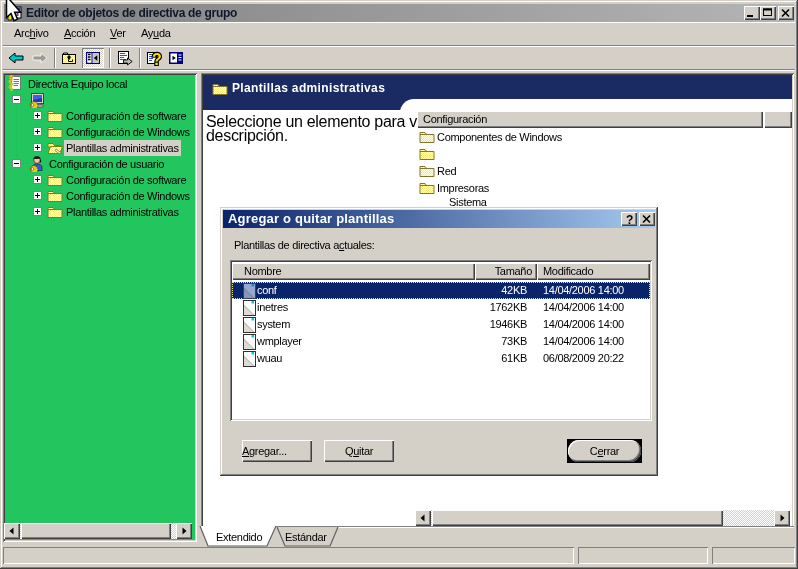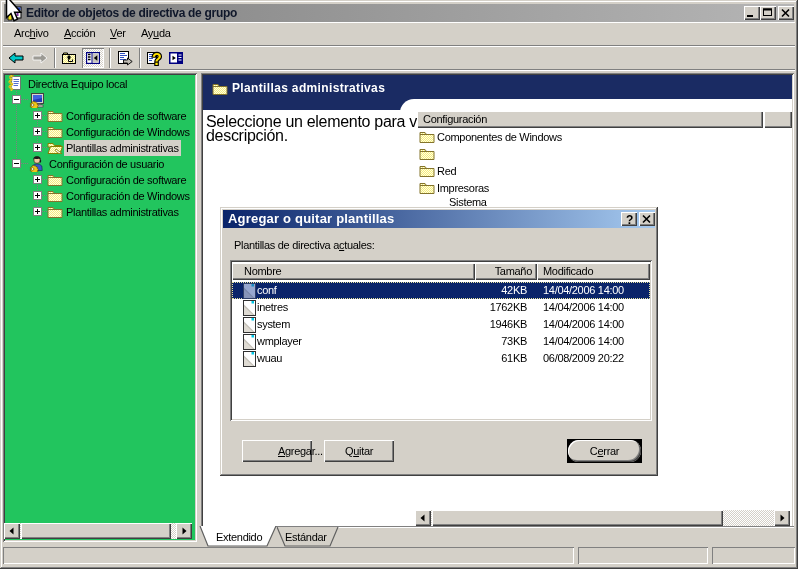--- a/index.html
+++ b/index.html
@@ -360,21 +360,21 @@
           <div class="abs" style="left:0;top:68px;width:418px;height:17px;">
             <svg class="abs" style="left:11px;top:0.5px" width="13" height="16">
               <use href="#docicon"></use>
             </svg>
             <div class="abs" style="left:25px;top:0;height:17px;line-height:17px;">wuau</div>
             <div class="abs" style="left:213px;top:0;width:82px;height:17px;line-height:17px;text-align:right;">61KB</div>
             <div class="abs" style="left:311px;top:0;height:17px;line-height:17px;">06/08/2009 20:22</div>
           </div>
         </div>
     </div>
-    <div class="abs raised" style="left:22px;top:233px;width:70px;height:22px;line-height:22px;padding-left:36px;"><span><span class="u">A</span>gregar...</span></div>
+    <div class="abs raised" style="left:22px;top:233px;width:70px;height:22px;line-height:22px;"><span><span class="u">A</span>gregar...</span></div>
     <div class="abs raised" style="left:104px;top:233px;width:70px;height:22px;text-align:center;line-height:22px;"><span>Q<span class="u">u</span>itar</span></div>
     <div class="abs" style="left:347px;top:232px;width:75px;height:24px;background:#000;">
       <div class="abs raised" style="left:1px;top:1px;width:73px;height:22px;text-align:center;line-height:22px;border-radius:11px;">C<span class="u">e</span>rrar</div>
     </div>
   </div>
 
   <svg class="abs" style="left:2px;top:0px" width="26" height="28" viewBox="0 0 26 28">
       <polygon points="4.5,-4 4.5,17.5 9,13.5 12,20.8 15.5,19.2 12.6,12.2 18.6,12.2" fill="#fff" stroke="#000" stroke-width="1.5"></polygon>
     </svg>
 </div>

